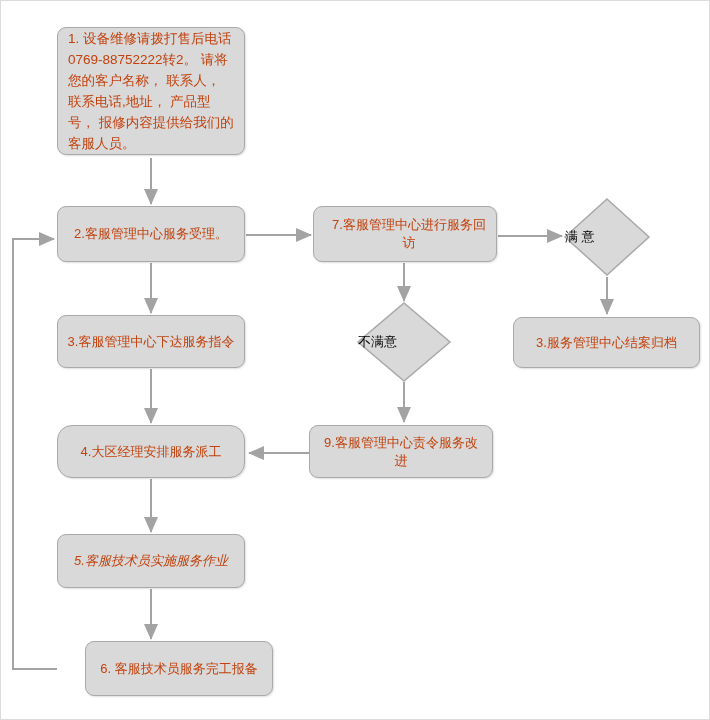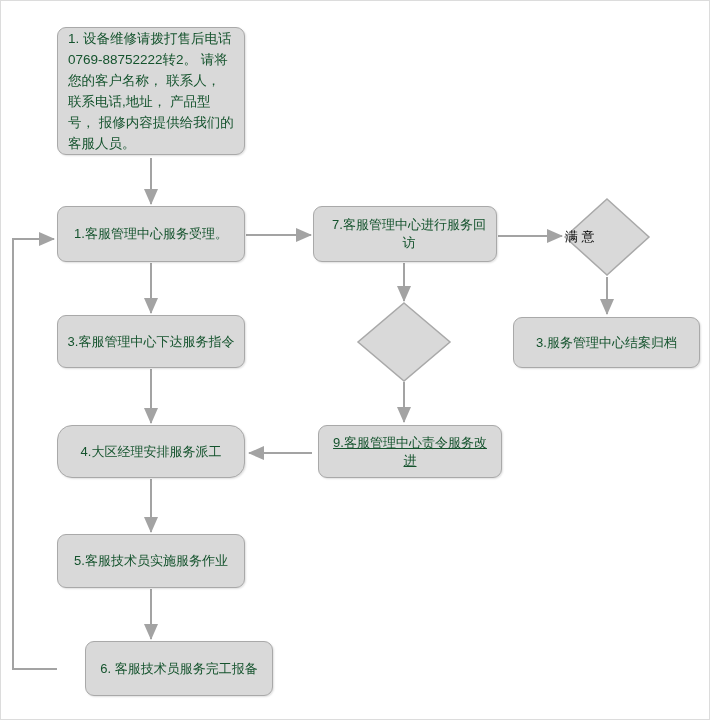--- a/index.html
+++ b/index.html
@@ -14,36 +14,36 @@
   }
   svg.edge-layer { position:absolute; left:0; top:0; width:710px; height:720px; }
   .node {
     position:absolute;
     background:#d9d9d9;
     border:1px solid #a9a9a9;
     border-radius:9px;
     box-shadow:1px 1px 2px rgba(0,0,0,0.13);
     display:flex; align-items:center; justify-content:center;
     text-align:center;
-    font-size:13px; color:#14532d;
+    font-size:13px; color:#c2410c;
     box-sizing:border-box;
     padding:4px 8px;
     line-height:1.35;
   }
   #node1 { left:56px; top:26px; width:188px; height:128px;
            text-align:left; font-size:13.5px; line-height:21px; padding:6px 10px;
            align-items:center; justify-content:flex-start; }
   #node2 { left:56px;  top:205px; width:188px; height:56px; }
   #node3 { left:56px;  top:314px; width:188px; height:53px; }
   #node4 { left:56px;  top:424px; width:188px; height:53px;border-radius:15px; }
-  #node5 { left:56px;  top:533px; width:188px; height:54px; }
+  #node5 { left:56px;  top:533px; width:188px; height:54px;font-style:italic; }
   #node6 { left:56px;  top:640px; width:188px; height:55px;margin-left:28px; }
   #node7 { left:312px; top:205px; width:184px; height:56px;padding-left:16px; }
   #node8 { left:512px; top:316px; width:187px; height:51px; }
-  #node9 { left:317px; top:424px; width:184px; height:53px;text-decoration:underline; }
+  #node9 { left:308px; top:424px; width:184px; height:53px; }
   .diamond-label {
     position:absolute;
     display:flex; align-items:center; 
     font-size:13px; color:#000; text-align:center;
     pointer-events:none;
   }
   #dlabelA { left:564px; top:198px; width:84px; height:76px; }
   #dlabelB { left:357px; top:302px; width:92px; height:78px; }
 </style>
 </head>
@@ -76,21 +76,21 @@
 
     <polygon points="606,198 648,236 606,274 564,236" fill="#d9d9d9" stroke="#a9a9a9" stroke-width="1.5"></polygon>
     <polygon points="403,302 449,341 403,380 357,341" fill="#d9d9d9" stroke="#a9a9a9" stroke-width="1.5"></polygon>
   </svg>
 
   <div class="node" id="node1">
     <span>1. 设备维修请拨打售后电话0769-88752222转2。 请将您的客户名称， 联系人， 联系电话,地址， 产品型号， 报修内容提供给我们的客服人员。</span>
   </div>
 
   <div class="node" id="node2">
-    <span>1.客服管理中心服务受理。</span>
+    <span>2.客服管理中心服务受理。</span>
   </div>
 
   <div class="node" id="node3">
     <span>3.客服管理中心下达服务指令</span>
   </div>
 
   <div class="node" id="node4">
     <span>4.大区经理安排服务派工</span>
   </div>
 
@@ -110,14 +110,17 @@
     <span>3.服务管理中心结案归档</span>
   </div>
 
   <div class="node" id="node9">
     <span>9.客服管理中心责令服务改进</span>
   </div>
 
   <div class="diamond-label" id="dlabelA">
     <span>满 意</span>
   </div>
+  <div class="diamond-label" id="dlabelB">
+    <span>不满意</span>
+  </div>
 
 </div>
 
 </body></html>

